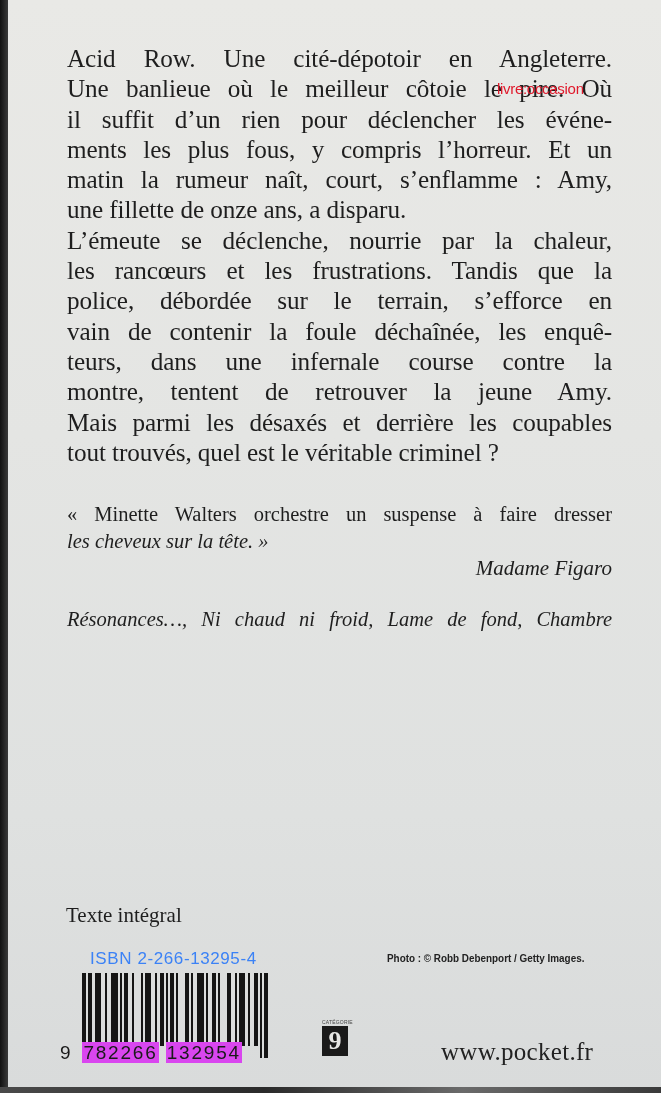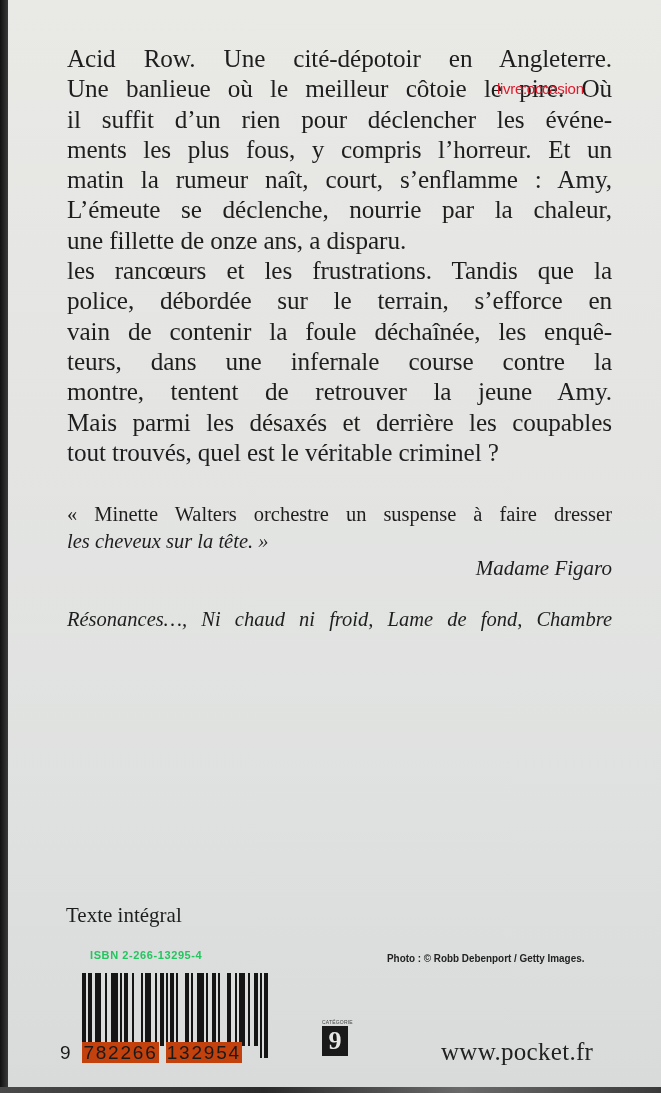--- a/index.html
+++ b/index.html
@@ -57,42 +57,42 @@
     .also i { font-style: italic; }
     .texte-integral {
       position: absolute;
       left: 66px; top: 903px;
       font-size: 21px;
     }
     .isbn {
       position: absolute;
       left: 90px; top: 949px;
       font-family: "Liberation Sans", "DejaVu Sans", sans-serif;
-      font-size: 11px; font-weight: bold; letter-spacing: 0.6px;
-      color: #22c55e;
+      font-size: 17px; font-weight: normal; letter-spacing: 0.6px;
+      color: #3b82f6;
     }
     .barcode {
       position: absolute;
       left: 82px; top: 973px;
       width: 176px; height: 85px;
       display: flex; align-items: flex-start;
     }
     .bar { background: #151515; height: 73px; flex-shrink: 0; }
     .bar.long { height: 85px; }
     .gap { flex-shrink: 0; }
     .barcode-digits {
       position: absolute;
       left: 60px; top: 1042px;
       font-family: "Liberation Sans", "DejaVu Sans", sans-serif;
       font-size: 19px; letter-spacing: 1.8px;
       color: #1a1a1a;
       background: transparent;
     }
     .barcode-digits .first { margin-right: 10px; }
-    .barcode-digits .grp { background: #c2410c; padding: 0 1px; }
+    .barcode-digits .grp { background: #d946ef; padding: 0 1px; }
     .category {
       position: absolute;
       left: 322px; top: 1019px;
       width: 26px;
       text-align: center;
     }
     .category-label {
       font-family: "Liberation Sans", "DejaVu Sans", sans-serif;
       font-size: 5px; letter-spacing: 0.2px; color: #444;
       display: block; line-height: 7px;
@@ -135,22 +135,22 @@
 <div class="left-edge"></div>
 
 <div class="cover"></div>
 
 <div class="blurb">
   <span class="line">Acid Row. Une cité-dépotoir en Angleterre.</span>
   <span class="line">Une banlieue où le meilleur côtoie le pire. Où</span>
   <span class="line">il suffit d’un rien pour déclencher les événe-</span>
   <span class="line">ments les plus fous, y compris l’horreur. Et un</span>
   <span class="line">matin la rumeur naît, court, s’enflamme : Amy,</span>
+  <span class="line last">une fillette de onze ans, a disparu.</span>
   <span class="line">L’émeute se déclenche, nourrie par la chaleur,</span>
-  <span class="line last">une fillette de onze ans, a disparu.</span>
   <span class="line">les rancœurs et les frustrations. Tandis que la</span>
   <span class="line">police, débordée sur le terrain, s’efforce en</span>
   <span class="line">vain de contenir la foule déchaînée, les enquê-</span>
   <span class="line">teurs, dans une infernale course contre la</span>
   <span class="line">montre, tentent de retrouver la jeune Amy.</span>
   <span class="line">Mais parmi les désaxés et derrière les coupables</span>
   <span class="line last">tout trouvés, quel est le véritable criminel ?</span>
 </div>
 
 <div class="watermark">livre:occasion</div>

